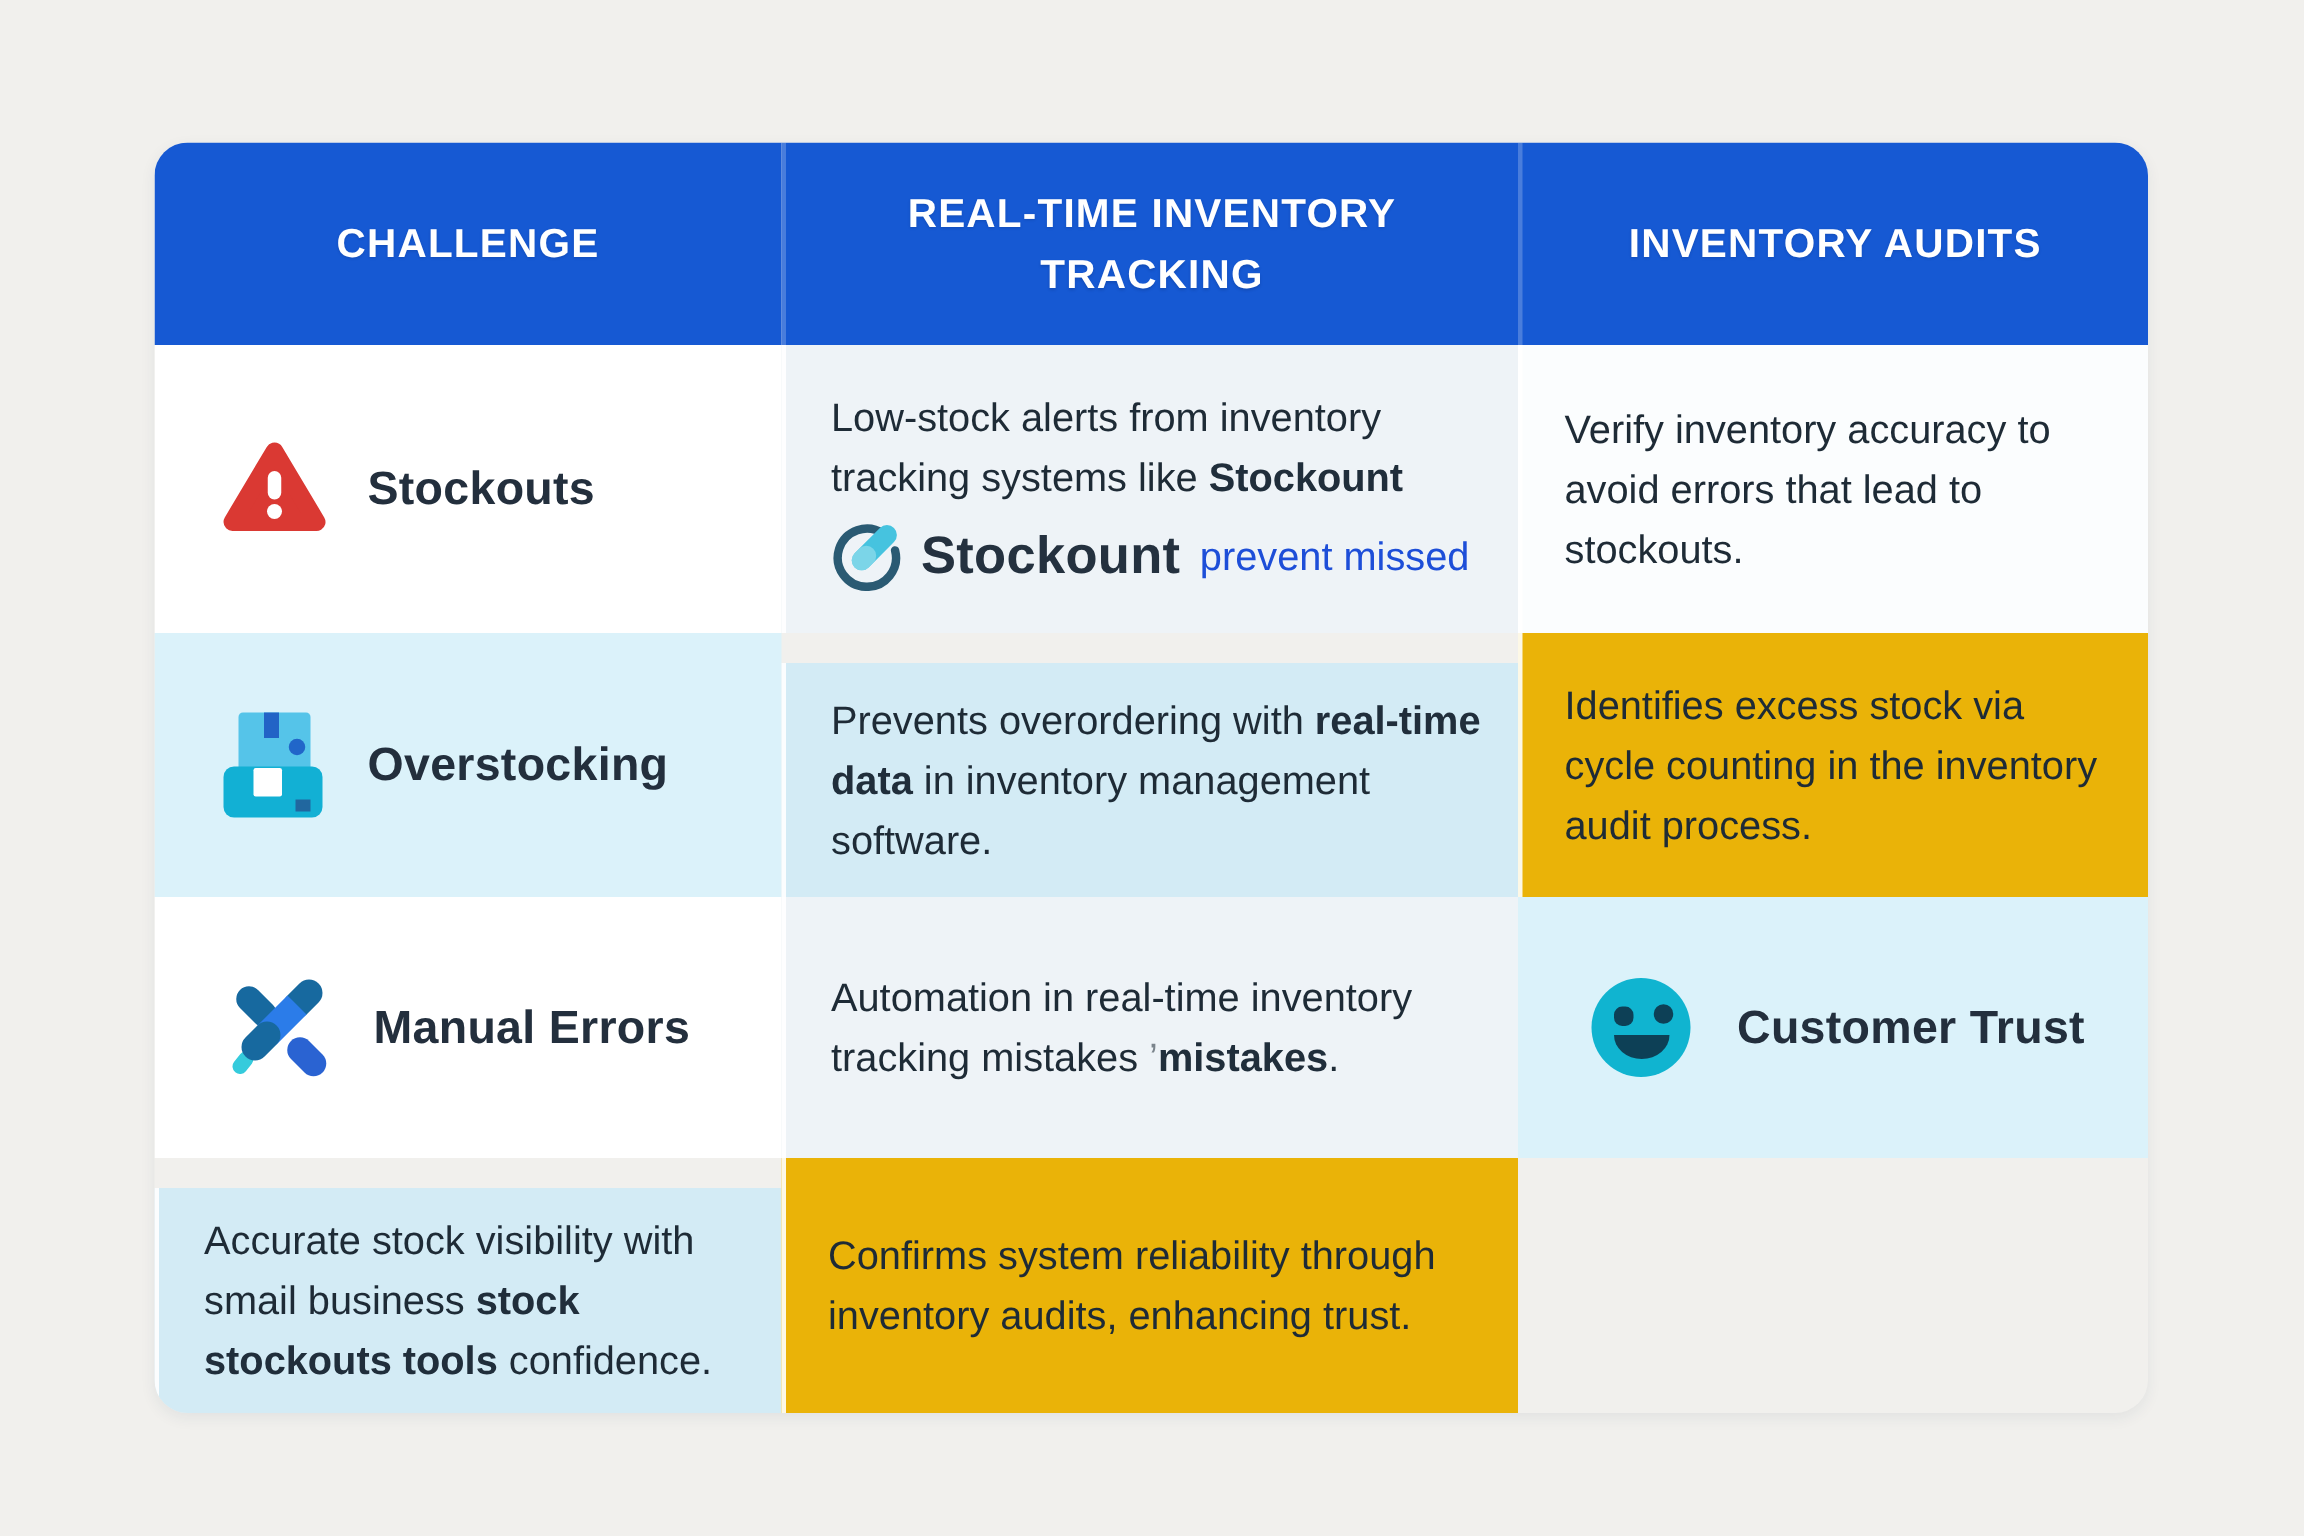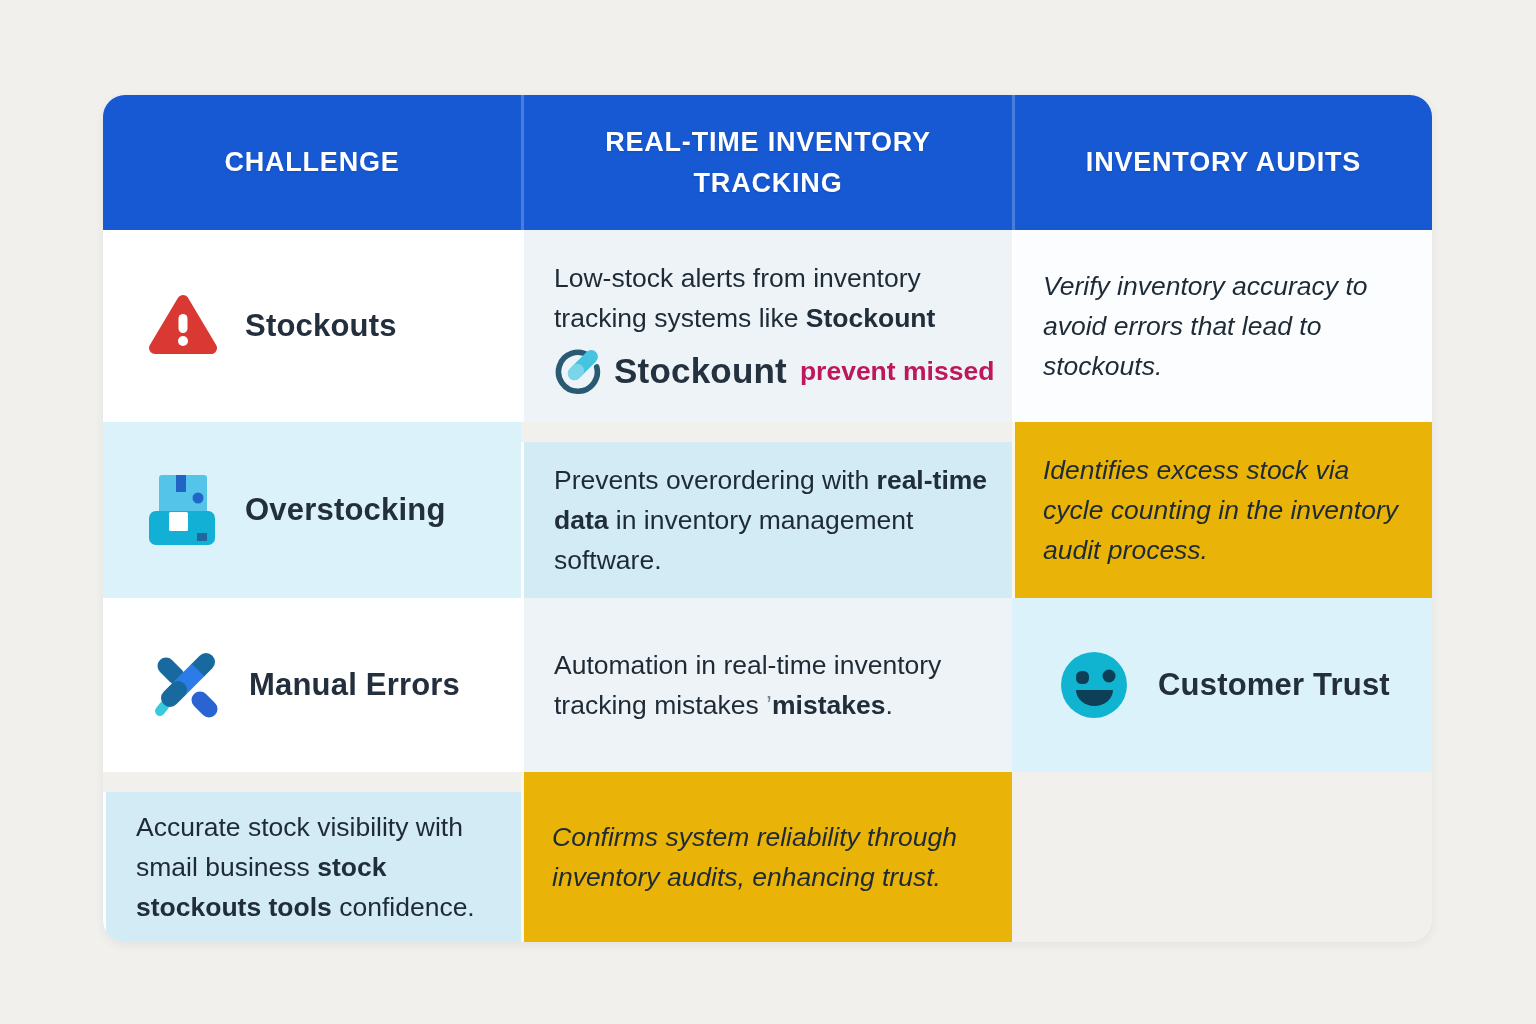--- a/index.html
+++ b/index.html
@@ -49,32 +49,32 @@
   .challenge .icon{flex:0 0 auto;display:flex;align-items:center;}
   .challenge .label{
     font-size:31px;font-weight:700;color:#232f3d;letter-spacing:0.2px;
   }
   
   .body{
     display:flex;flex-direction:column;justify-content:center;
     font-size:26.5px;line-height:40px;color:#1e2b36;
   }
   .body.c2{padding:0 16px 0 30px;}
-  .body.c3{padding:0 16px 0 28px;font-style:italic;}
+  .body.c3{padding:0 16px 0 28px;}
   .body p{margin:0;}
   .b{font-weight:700;color:#202e3b;}
   .faint{opacity:0.55;}
   .logoline{
     display:flex;align-items:center;gap:13px;
     margin-top:9px;
   }
   .logoline .wordmark{
     font-size:35px;font-weight:700;color:#24313f;letter-spacing:0.2px;
   }
-  .logoline .aftertext{font-size:26.5px;color:#be185d;font-weight:bold;}
+  .logoline .aftertext{font-size:26.5px;color:#1d4ed8;}
   svg{display:block;}
 </style>
 </head>
 <body>
 
 <div class="table">
 
   <div class="cell th c1">
     <span>CHALLENGE</span>
   </div>

